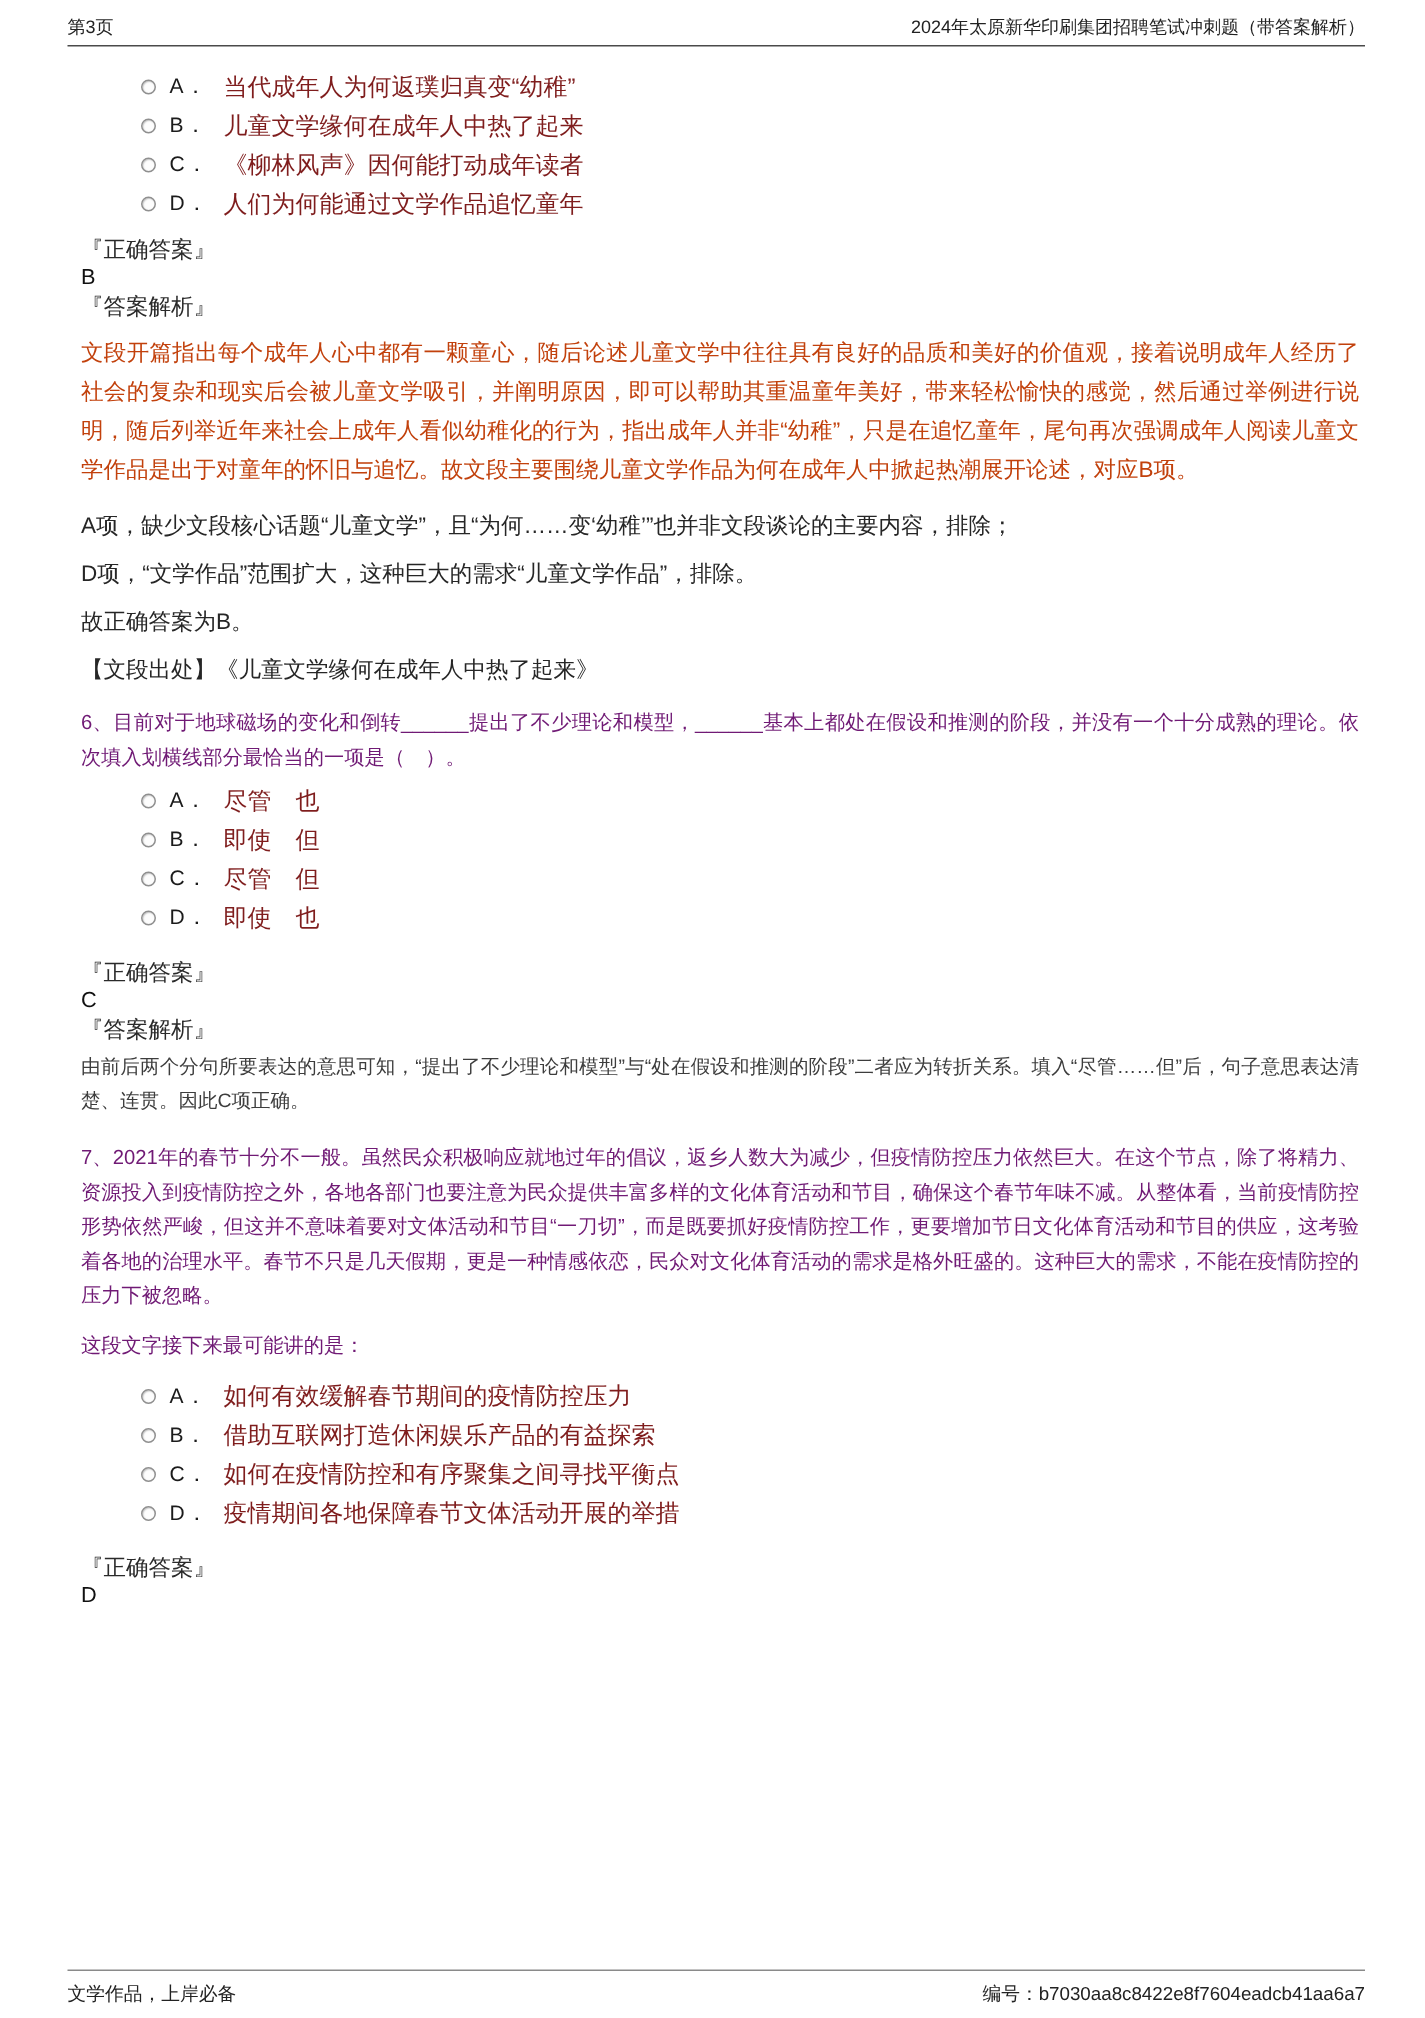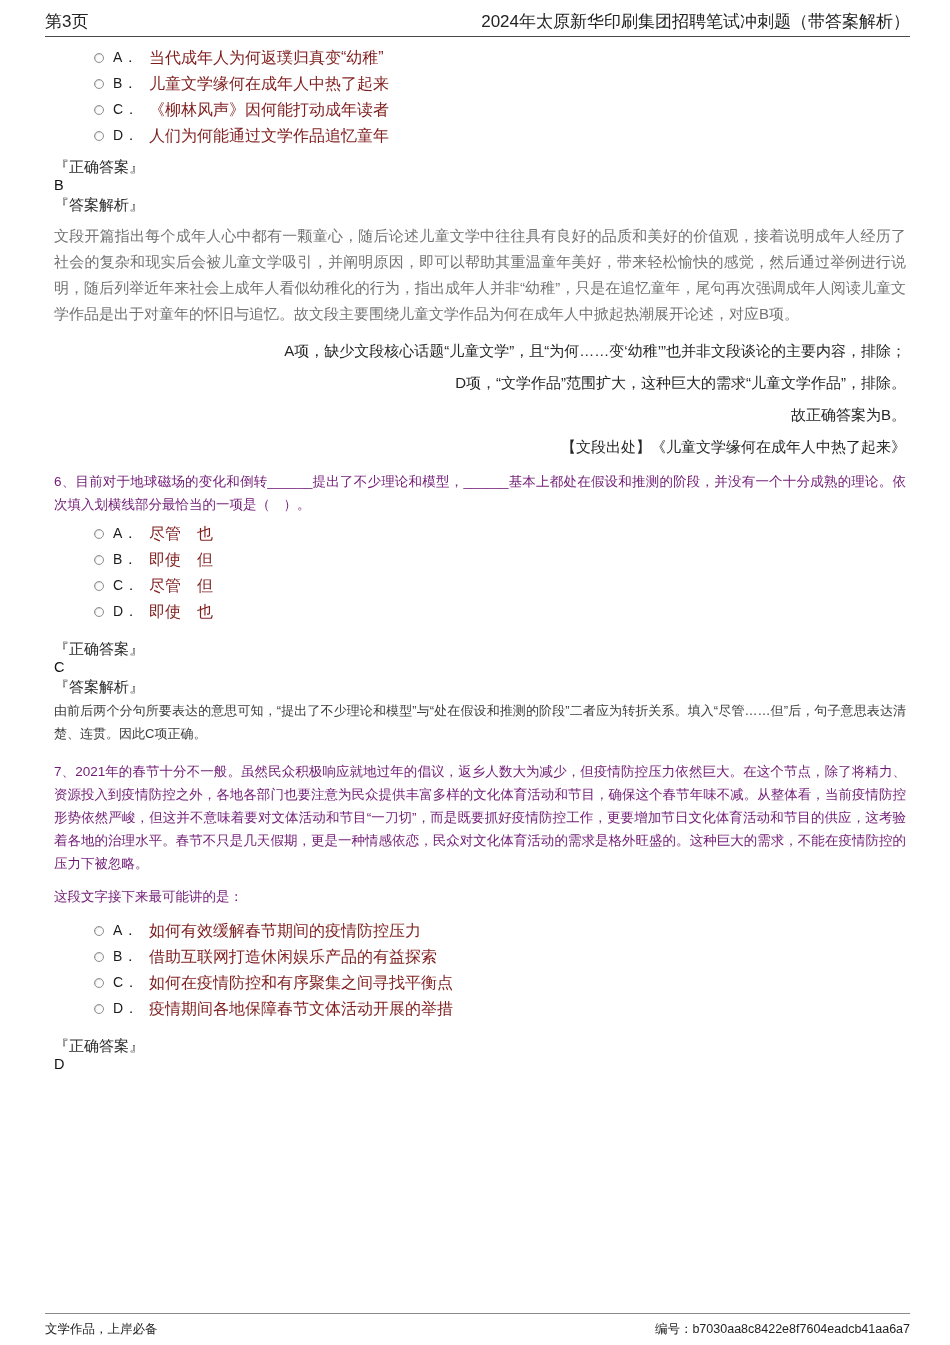--- a/index.html
+++ b/index.html
@@ -7,21 +7,21 @@
   body { font-family:"Liberation Sans","DejaVu Sans",sans-serif; color:#222; }
   .page {
     position:relative; width:950px; height:1345px; margin:0 auto;
     background:#ffffff; overflow:hidden;
   }
   
   .header {
     position:absolute; top:10px; left:45px; right:40px;
     display:flex; justify-content:space-between; align-items:flex-end;
     border-bottom:1.5px solid #4a4a4a; padding-bottom:3px;
-    font-size:17px; color:#222;
+    font-size:12px; color:#222;
   }
   
   .footer {
     position:absolute; top:1313px; left:45px; right:40px;
     display:flex; justify-content:space-between; align-items:flex-start;
     border-top:1.5px solid #8a8a8a; padding-top:7px;
     font-size:12.5px; color:#222;
   }
   
   .content { position:absolute; top:31px; left:54px; width:852px; }
@@ -35,24 +35,24 @@
     margin-right:9px; flex:0 0 auto;
   }
   .opt-letter { font-size:14px; color:#1b1b1b; min-width:36px; letter-spacing:1px; }
   .opt-text { font-size:16px; color:#7f1d1d; }
 
   .ans-label { font-size:15px; line-height:19px; color:#2a2a2a; }
   .ans-label.first { margin-top:8px; }
   .ans-value { font-size:14.5px; line-height:19px; color:#111; }
 
   .para {
-    font-size:15px; line-height:26px; color:#737373;
+    font-size:15px; line-height:26px; color:#c2410c;
     text-align:justify; margin-top:9px;
   }
-  .line-para { font-size:15px; line-height:16px; color:#262626; margin-top:16px;text-align:right; }
+  .line-para { font-size:15px; line-height:16px; color:#262626; margin-top:16px; }
 
   .question {
     font-size:13.5px; line-height:23px; color:#701a75;
     text-align:justify; margin-top:15px;
   }
   .analysis-sm { font-size:13px; line-height:23px; color:#3d3d3d; text-align:justify; margin-top:3px; }
   .prompt { margin-top:10px; }
   .q-options { margin-top:5px; }
   .mt-lg { margin-top:14px; }
 </style>

